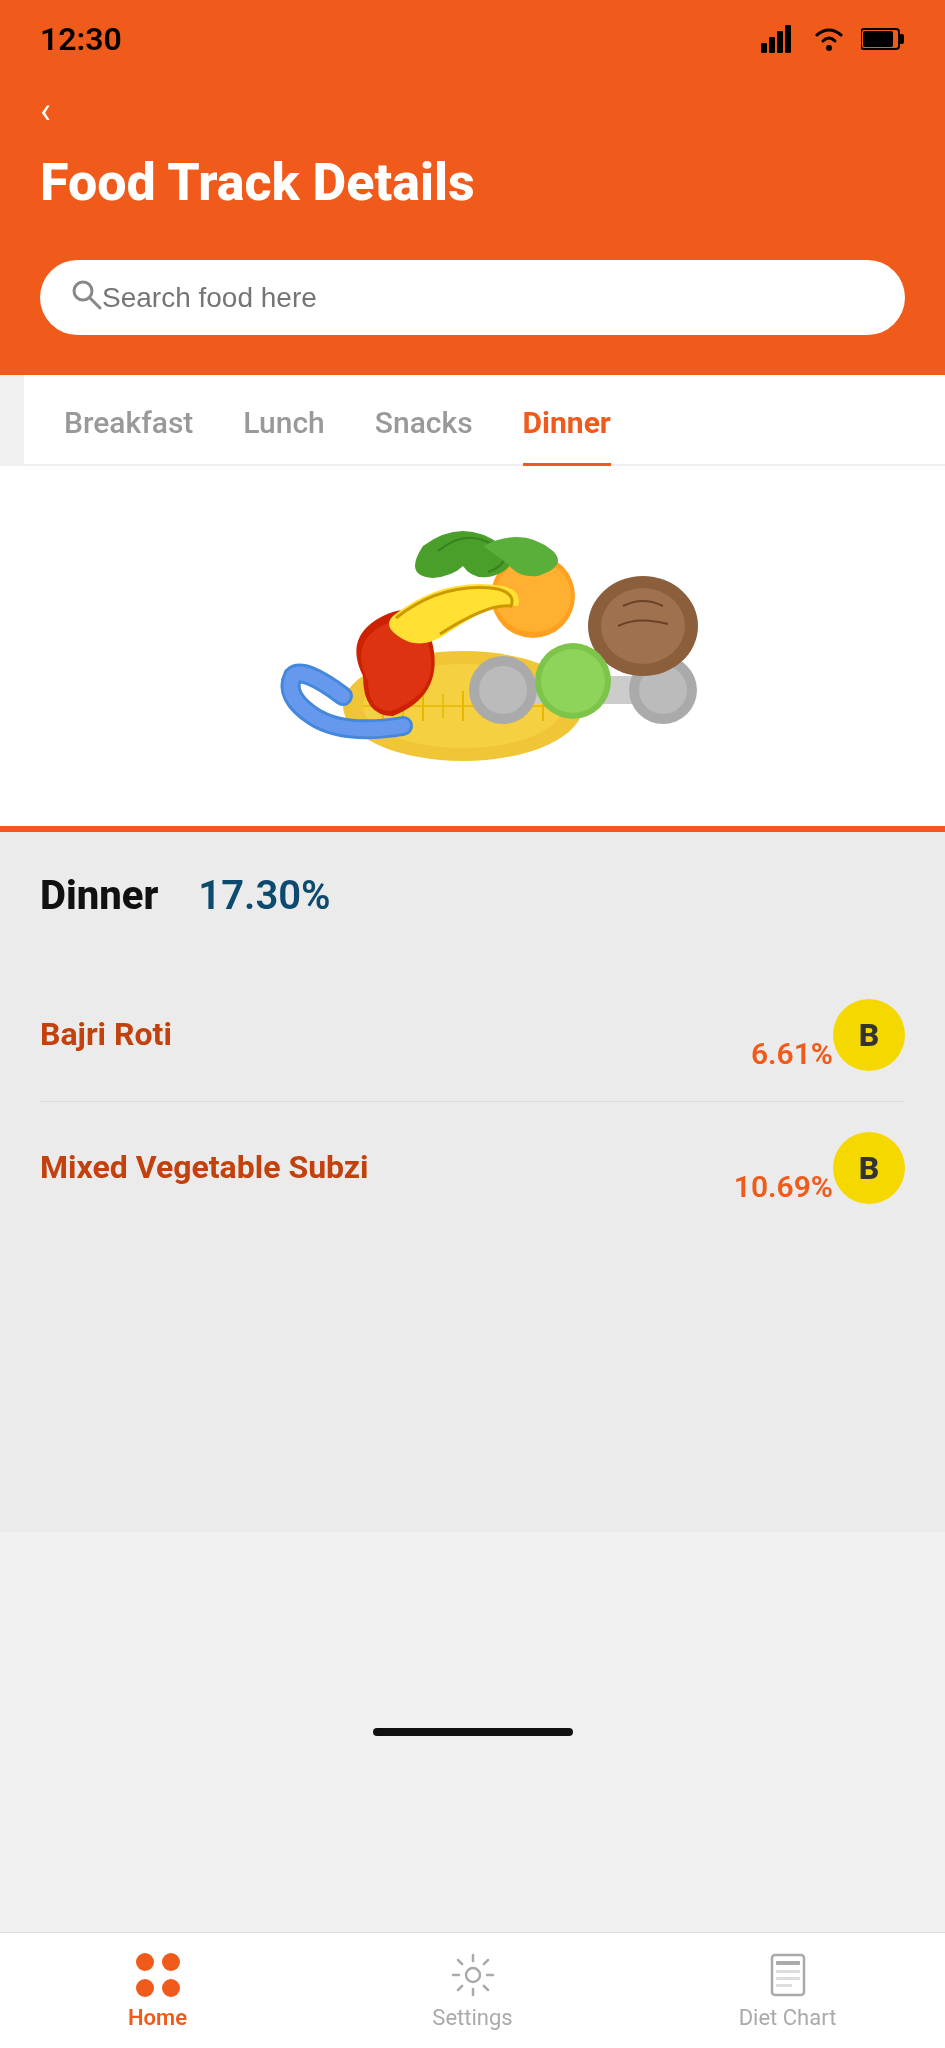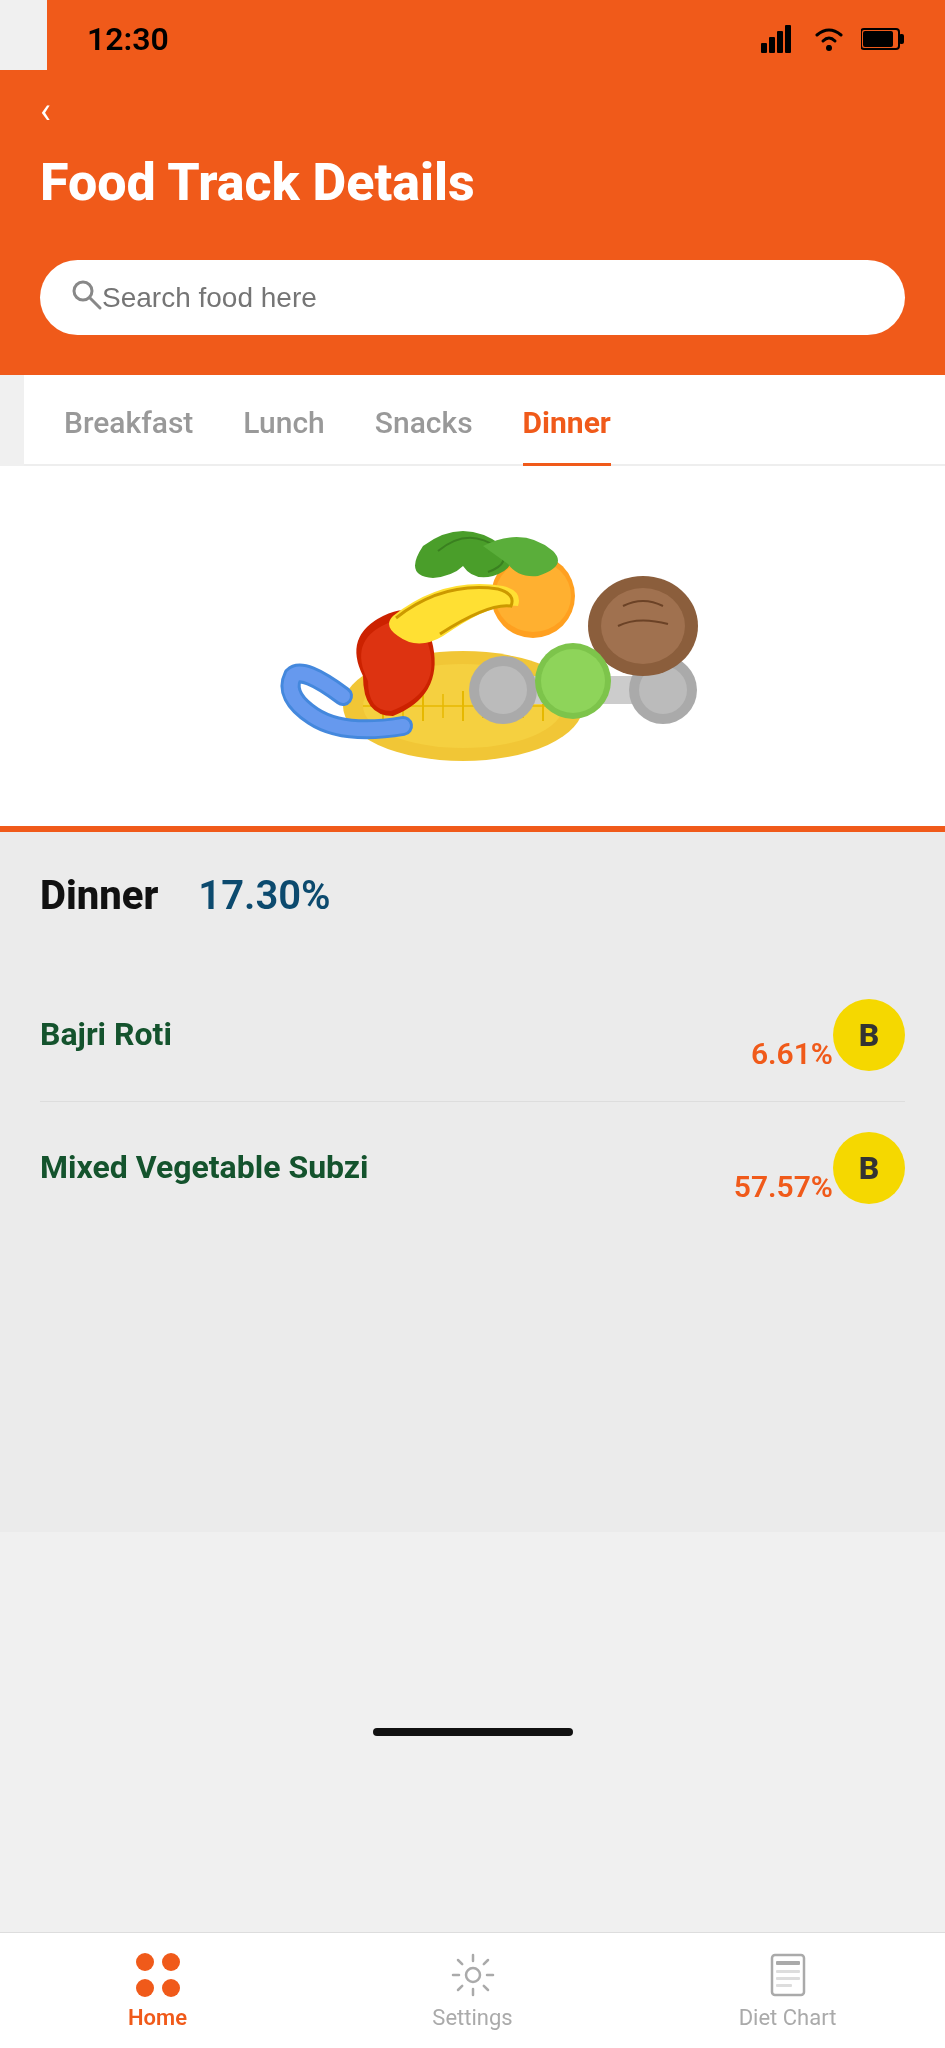--- a/index.html
+++ b/index.html
@@ -13,21 +13,20 @@
     }
 
     
     .status-bar {
       background: #f05a1a;
       display: flex;
       justify-content: space-between;
       align-items: center;
       padding: 18px 40px 10px 40px;
       height: 70px;
-      margin-left: 47px;
     }
     .status-time {
       font-size: 32px;
       font-weight: 600;
       color: #000;
     }
     .status-icons {
       display: flex;
       align-items: center;
       gap: 14px;
@@ -148,21 +147,21 @@
       background: #ebebeb;
       padding: 30px 0;
       border-bottom: 1px solid #ddd;
     }
     .food-item:last-child {
       border-bottom: none;
     }
     .food-name {
       font-size: 32px;
       font-weight: 700;
-      color: #14532d;
+      color: #c2410c;
       max-width: 500px;
       line-height: 1.3;
     }
     .food-right {
       display: flex;
       align-items: flex-end;
     }
     .food-percent {
       font-size: 30px;
       font-weight: 600;
@@ -356,21 +355,21 @@
     <span class="food-name">Bajri Roti</span>
     <div class="food-right">
       <span class="food-percent">6.61%</span>
       <div class="grade-badge">B</div>
     </div>
   </div>
 
   <div class="food-item">
     <span class="food-name">Mixed Vegetable Subzi</span>
     <div class="food-right">
-      <span class="food-percent">57.57%</span>
+      <span class="food-percent">10.69%</span>
       <div class="grade-badge">B</div>
     </div>
   </div>
 </div>
 
 <div class="spacer"></div>
 
 <div class="bottom-nav">
   <div class="nav-item">
     <div class="home-dots">

